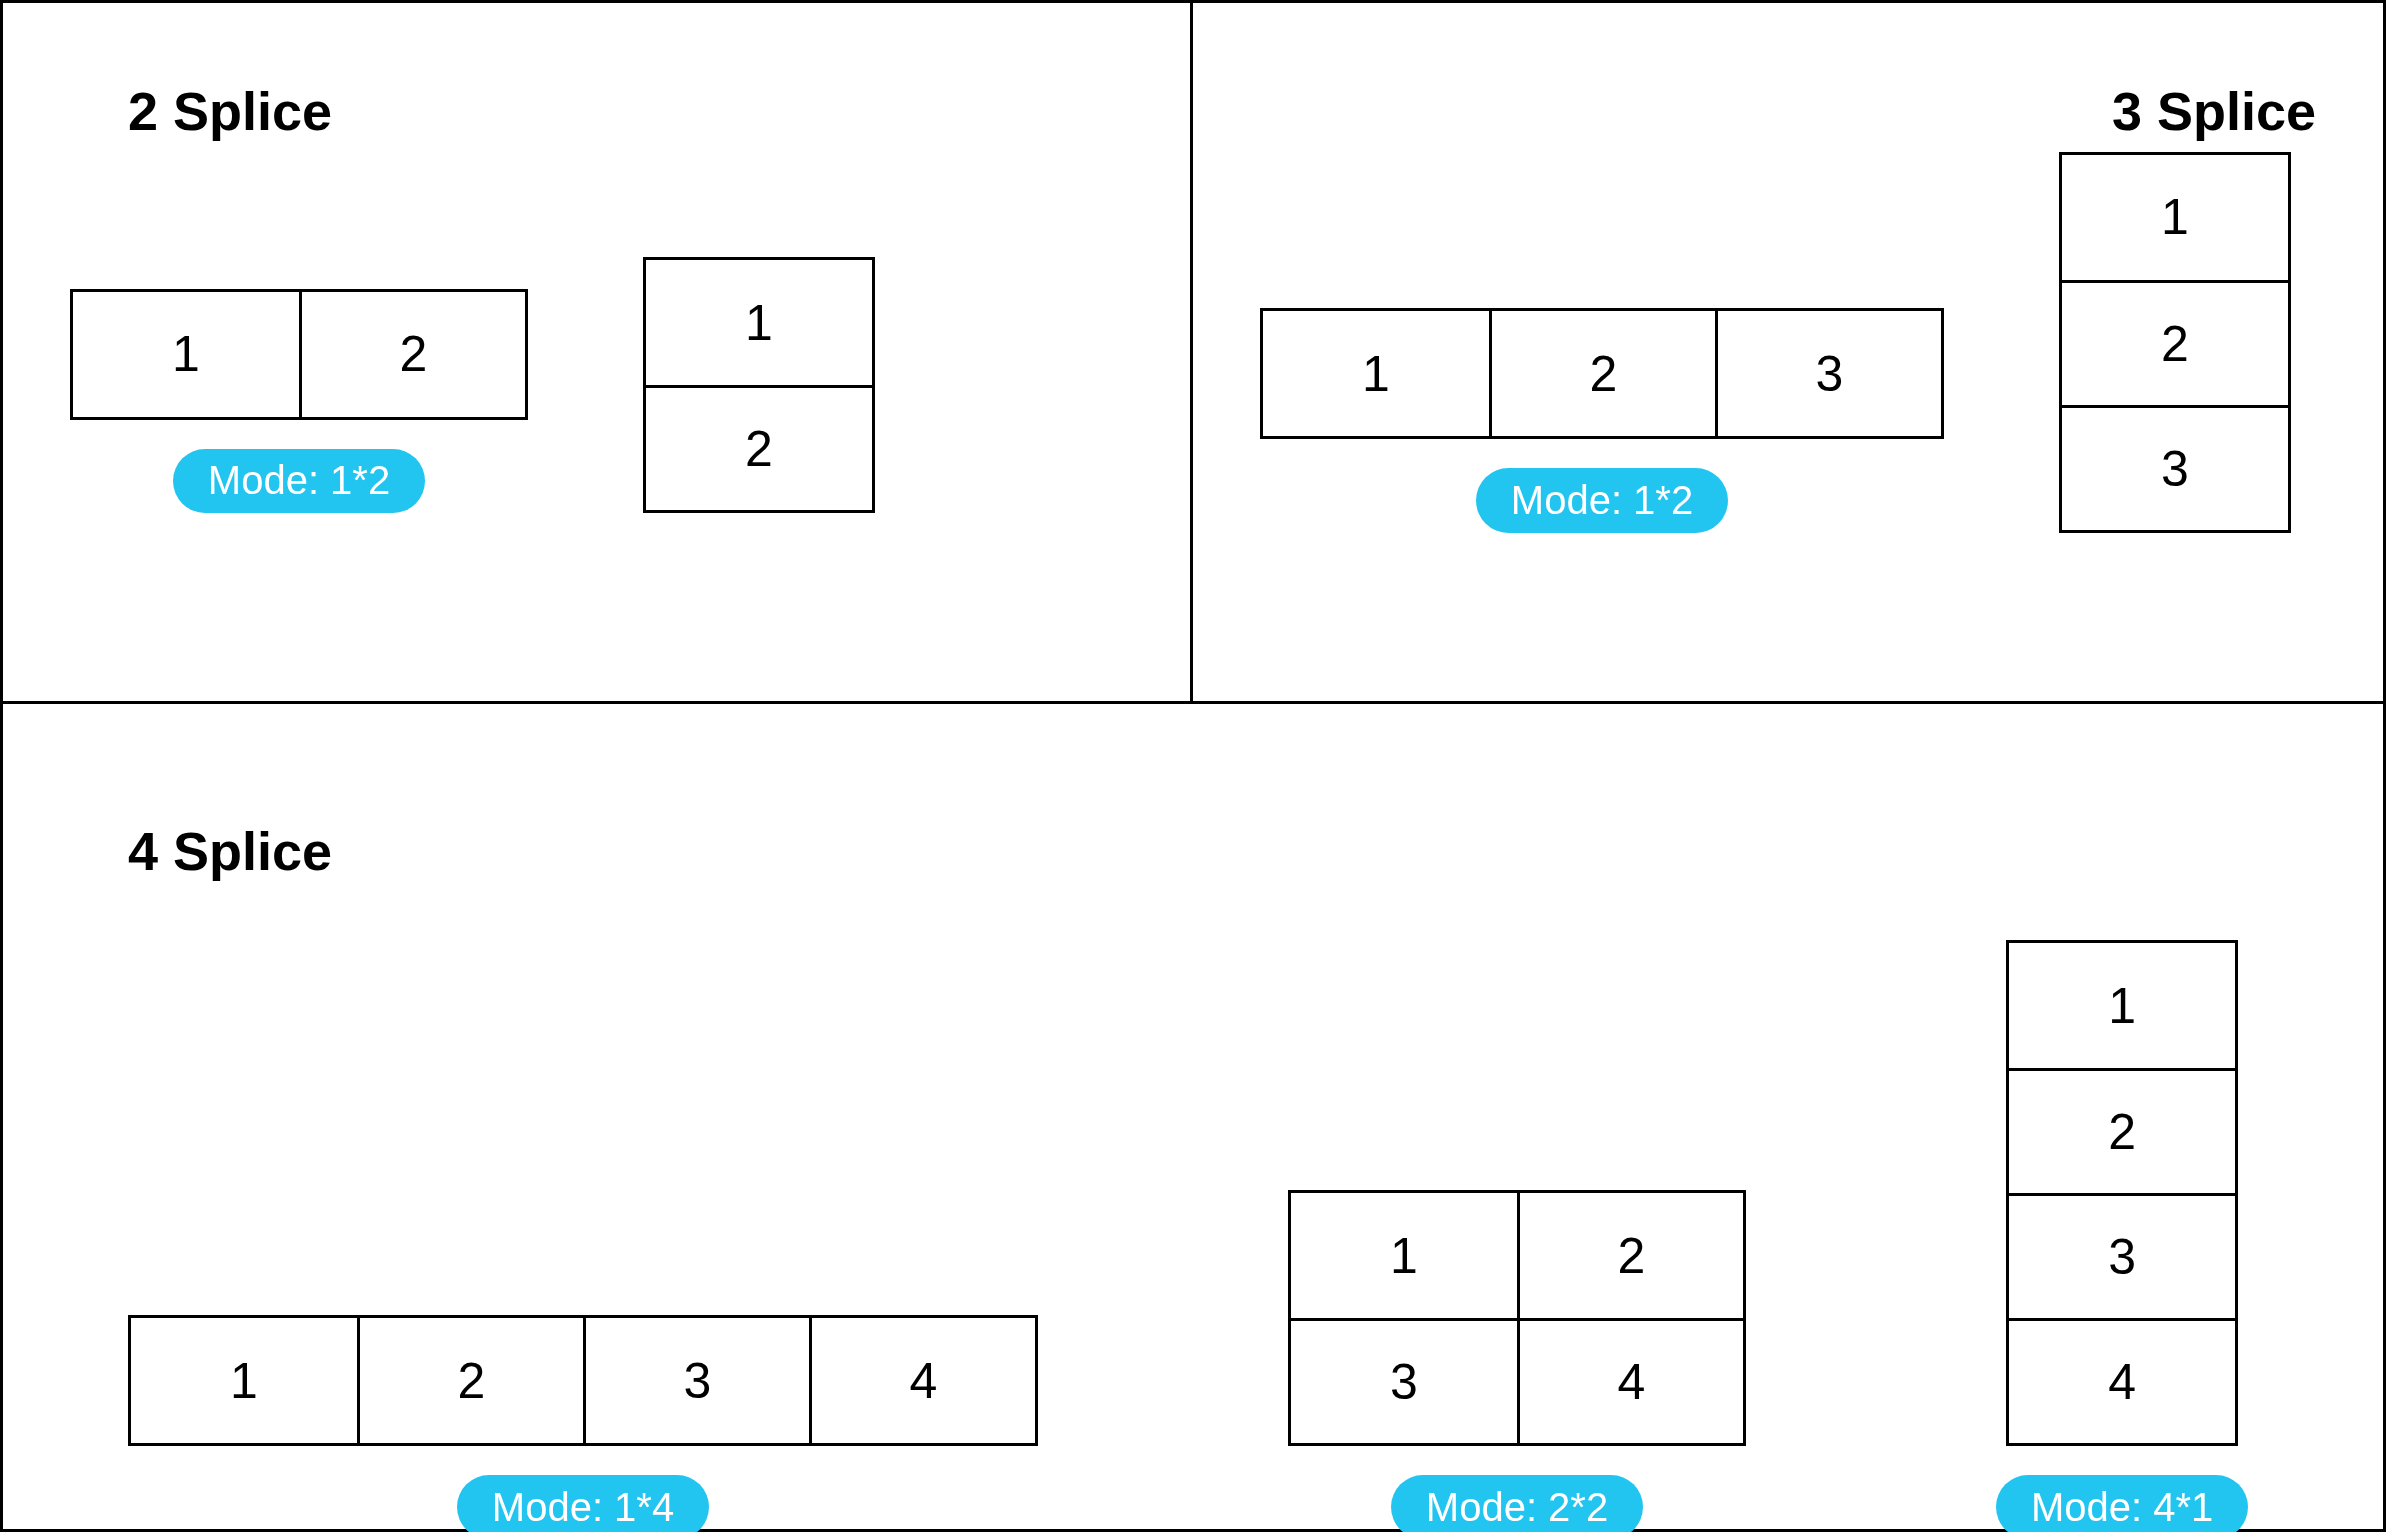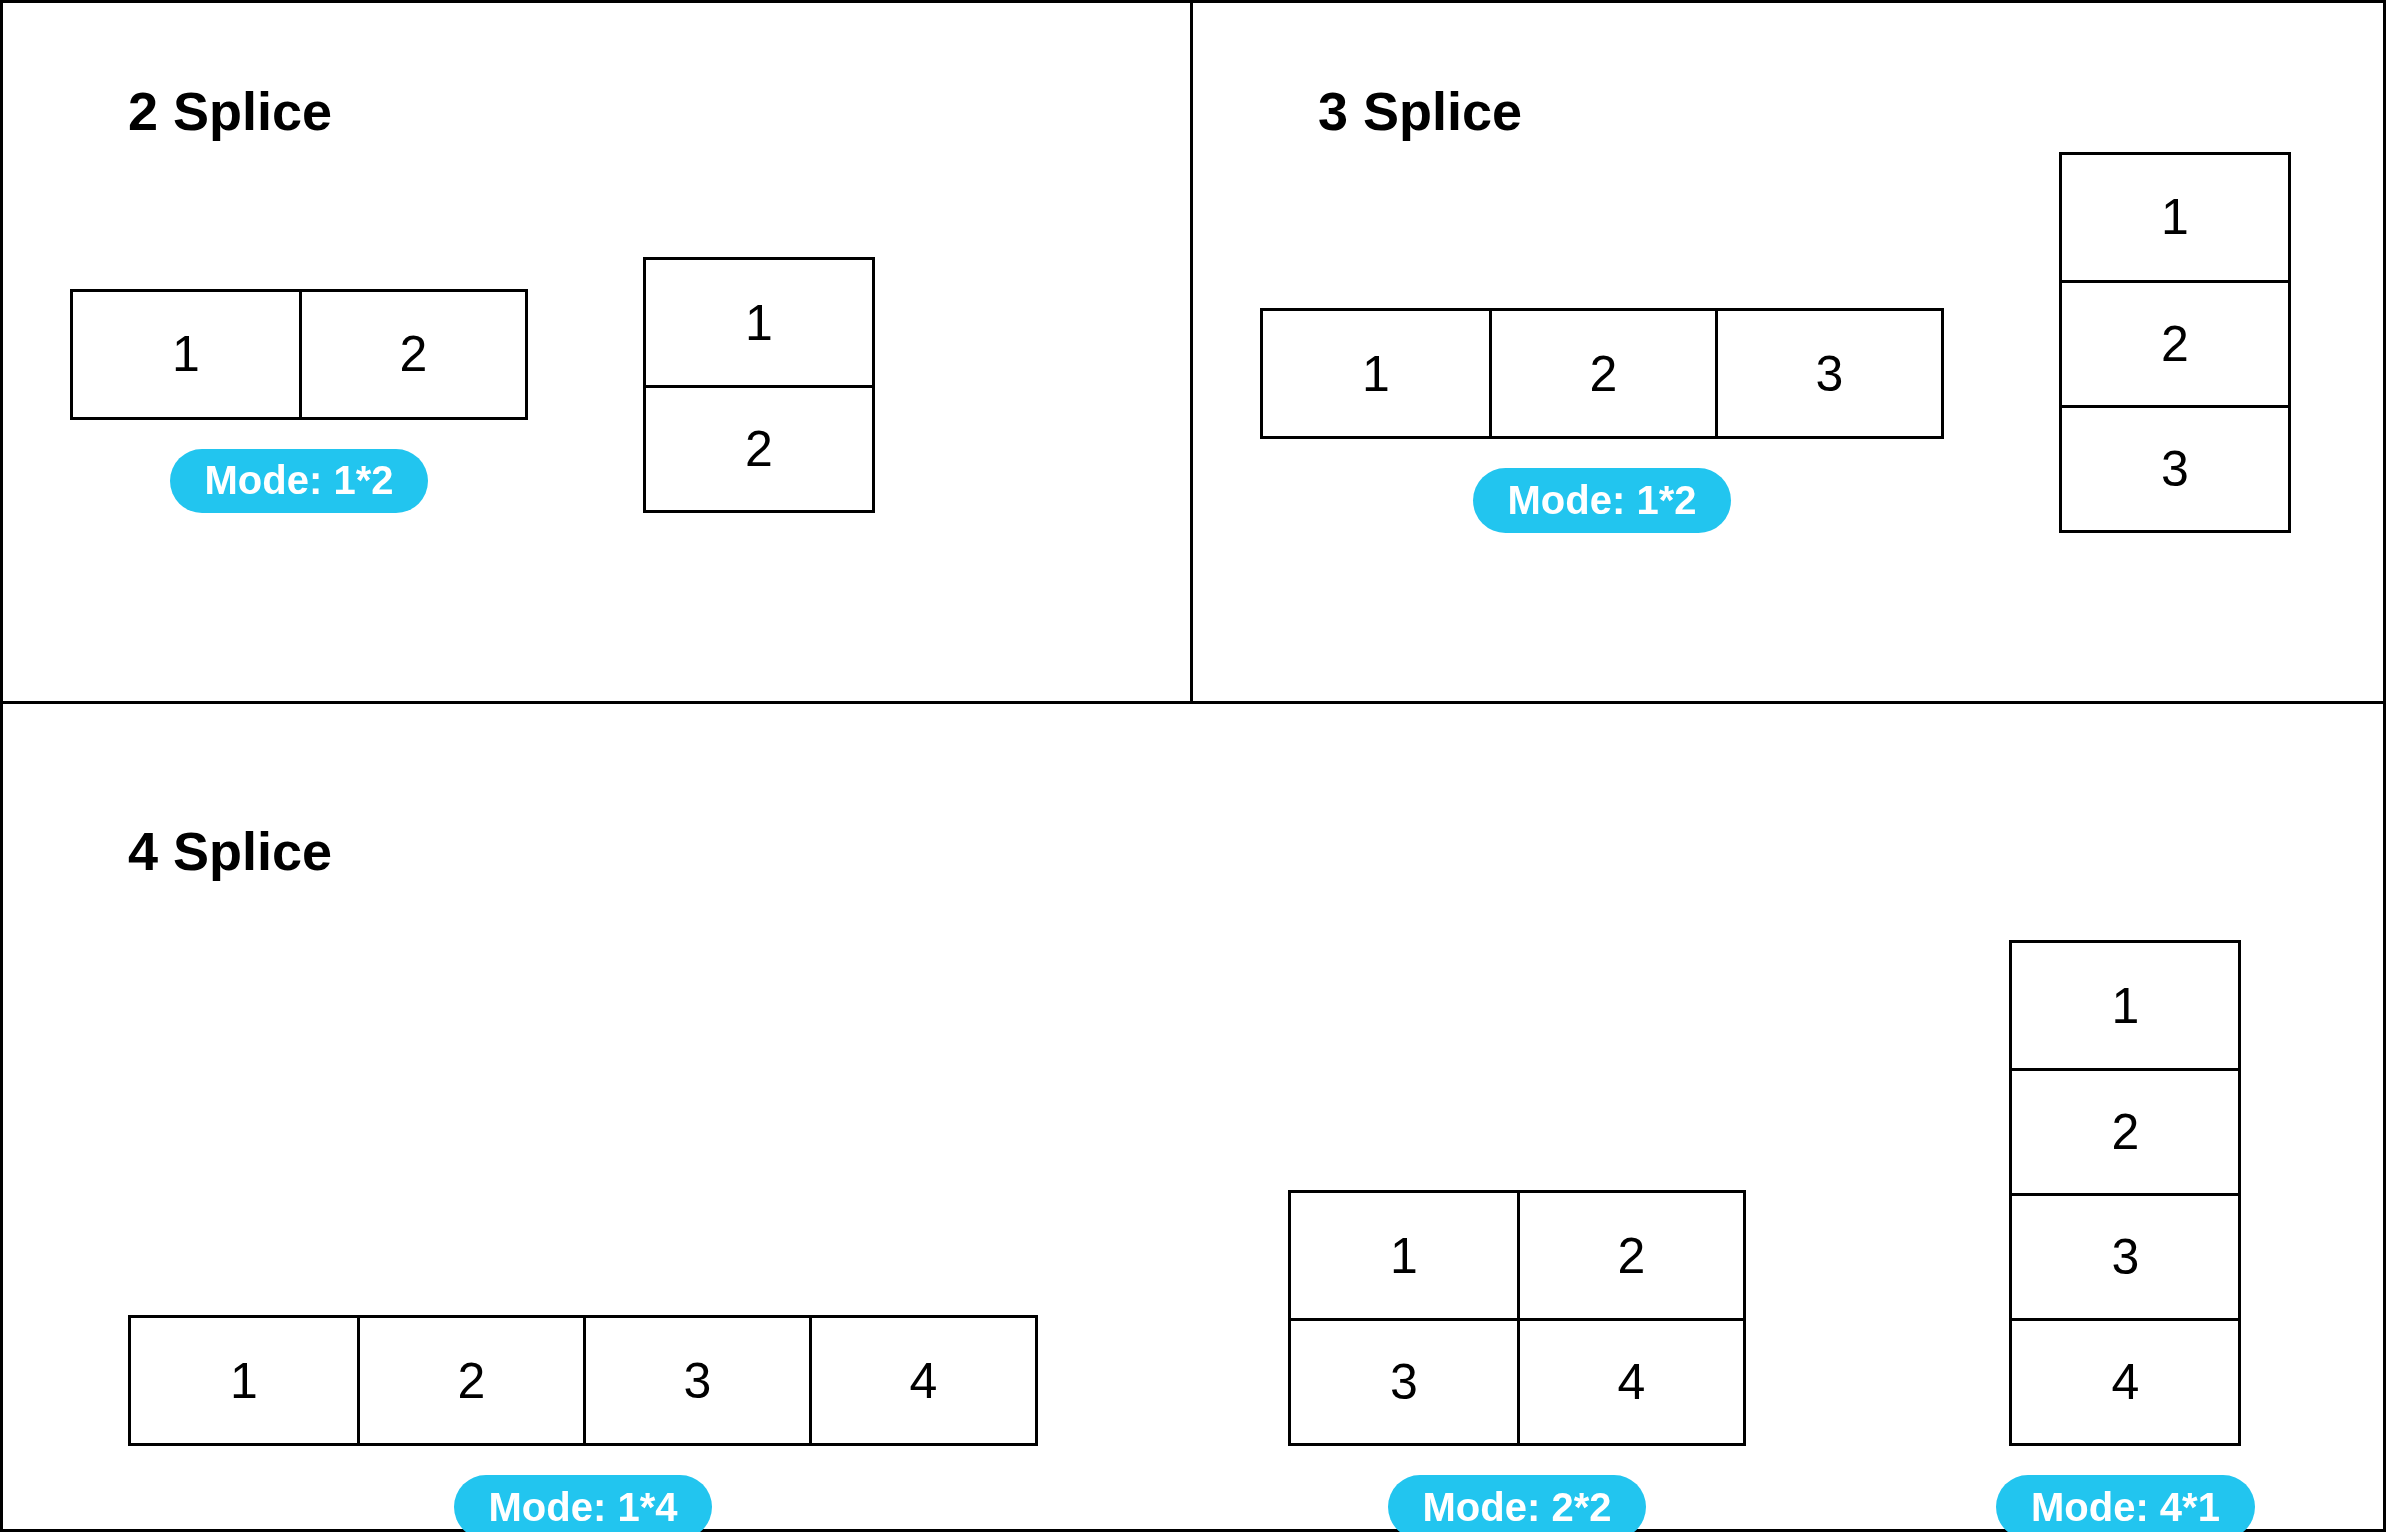--- a/index.html
+++ b/index.html
@@ -22,20 +22,21 @@
     box-sizing: border-box;
     position: relative;
     padding: 58px 67px 38px 67px;
   }
   .panel-top-left {
     border-right: 3.8px solid #000;
     border-bottom: 3.8px solid #000;
   }
   .panel-top-right {
     border-bottom: 3.8px solid #000;
+    text-align: right;
   }
   .panel-bottom {
     grid-column: 1 / span 2;
   }
   .panel-title {
     font-size: 54px;
     font-weight: bold;
     margin: 19px 0 0 58px;
   }
   .groups {
@@ -65,21 +66,21 @@
   }
   .cell.bt { border-top: 3.8px solid #000; }
   .cell.bl { border-left: 3.8px solid #000; }
   .badge {
     background: #22c5ef;
     color: #ffffff;
     font-size: 40px;
     padding: 9.6px 35px;
     border-radius: 960px;
     white-space: nowrap;
-    font-weight: 700;
+    font-weight: 400;
   }
 
   
   .g-1x2 { grid-template-columns: 226px 226px; grid-template-rows: 125px; }
   .g-2x1 { grid-template-columns: 226px; grid-template-rows: 125px 125px; }
   .g-1x3 { grid-template-columns: 226px 226px 226px; grid-template-rows: 125px; }
   .g-3x1 { grid-template-columns: 226px; grid-template-rows: 125px 125px 125px; }
   .g-1x4 { grid-template-columns: 226px 226px 226px 226px; grid-template-rows: 125px; }
   .g-2x2 { grid-template-columns: 226px 226px; grid-template-rows: 125px 125px; }
   .g-4x1 { grid-template-columns: 226px; grid-template-rows: 125px 125px 125px 125px; }

